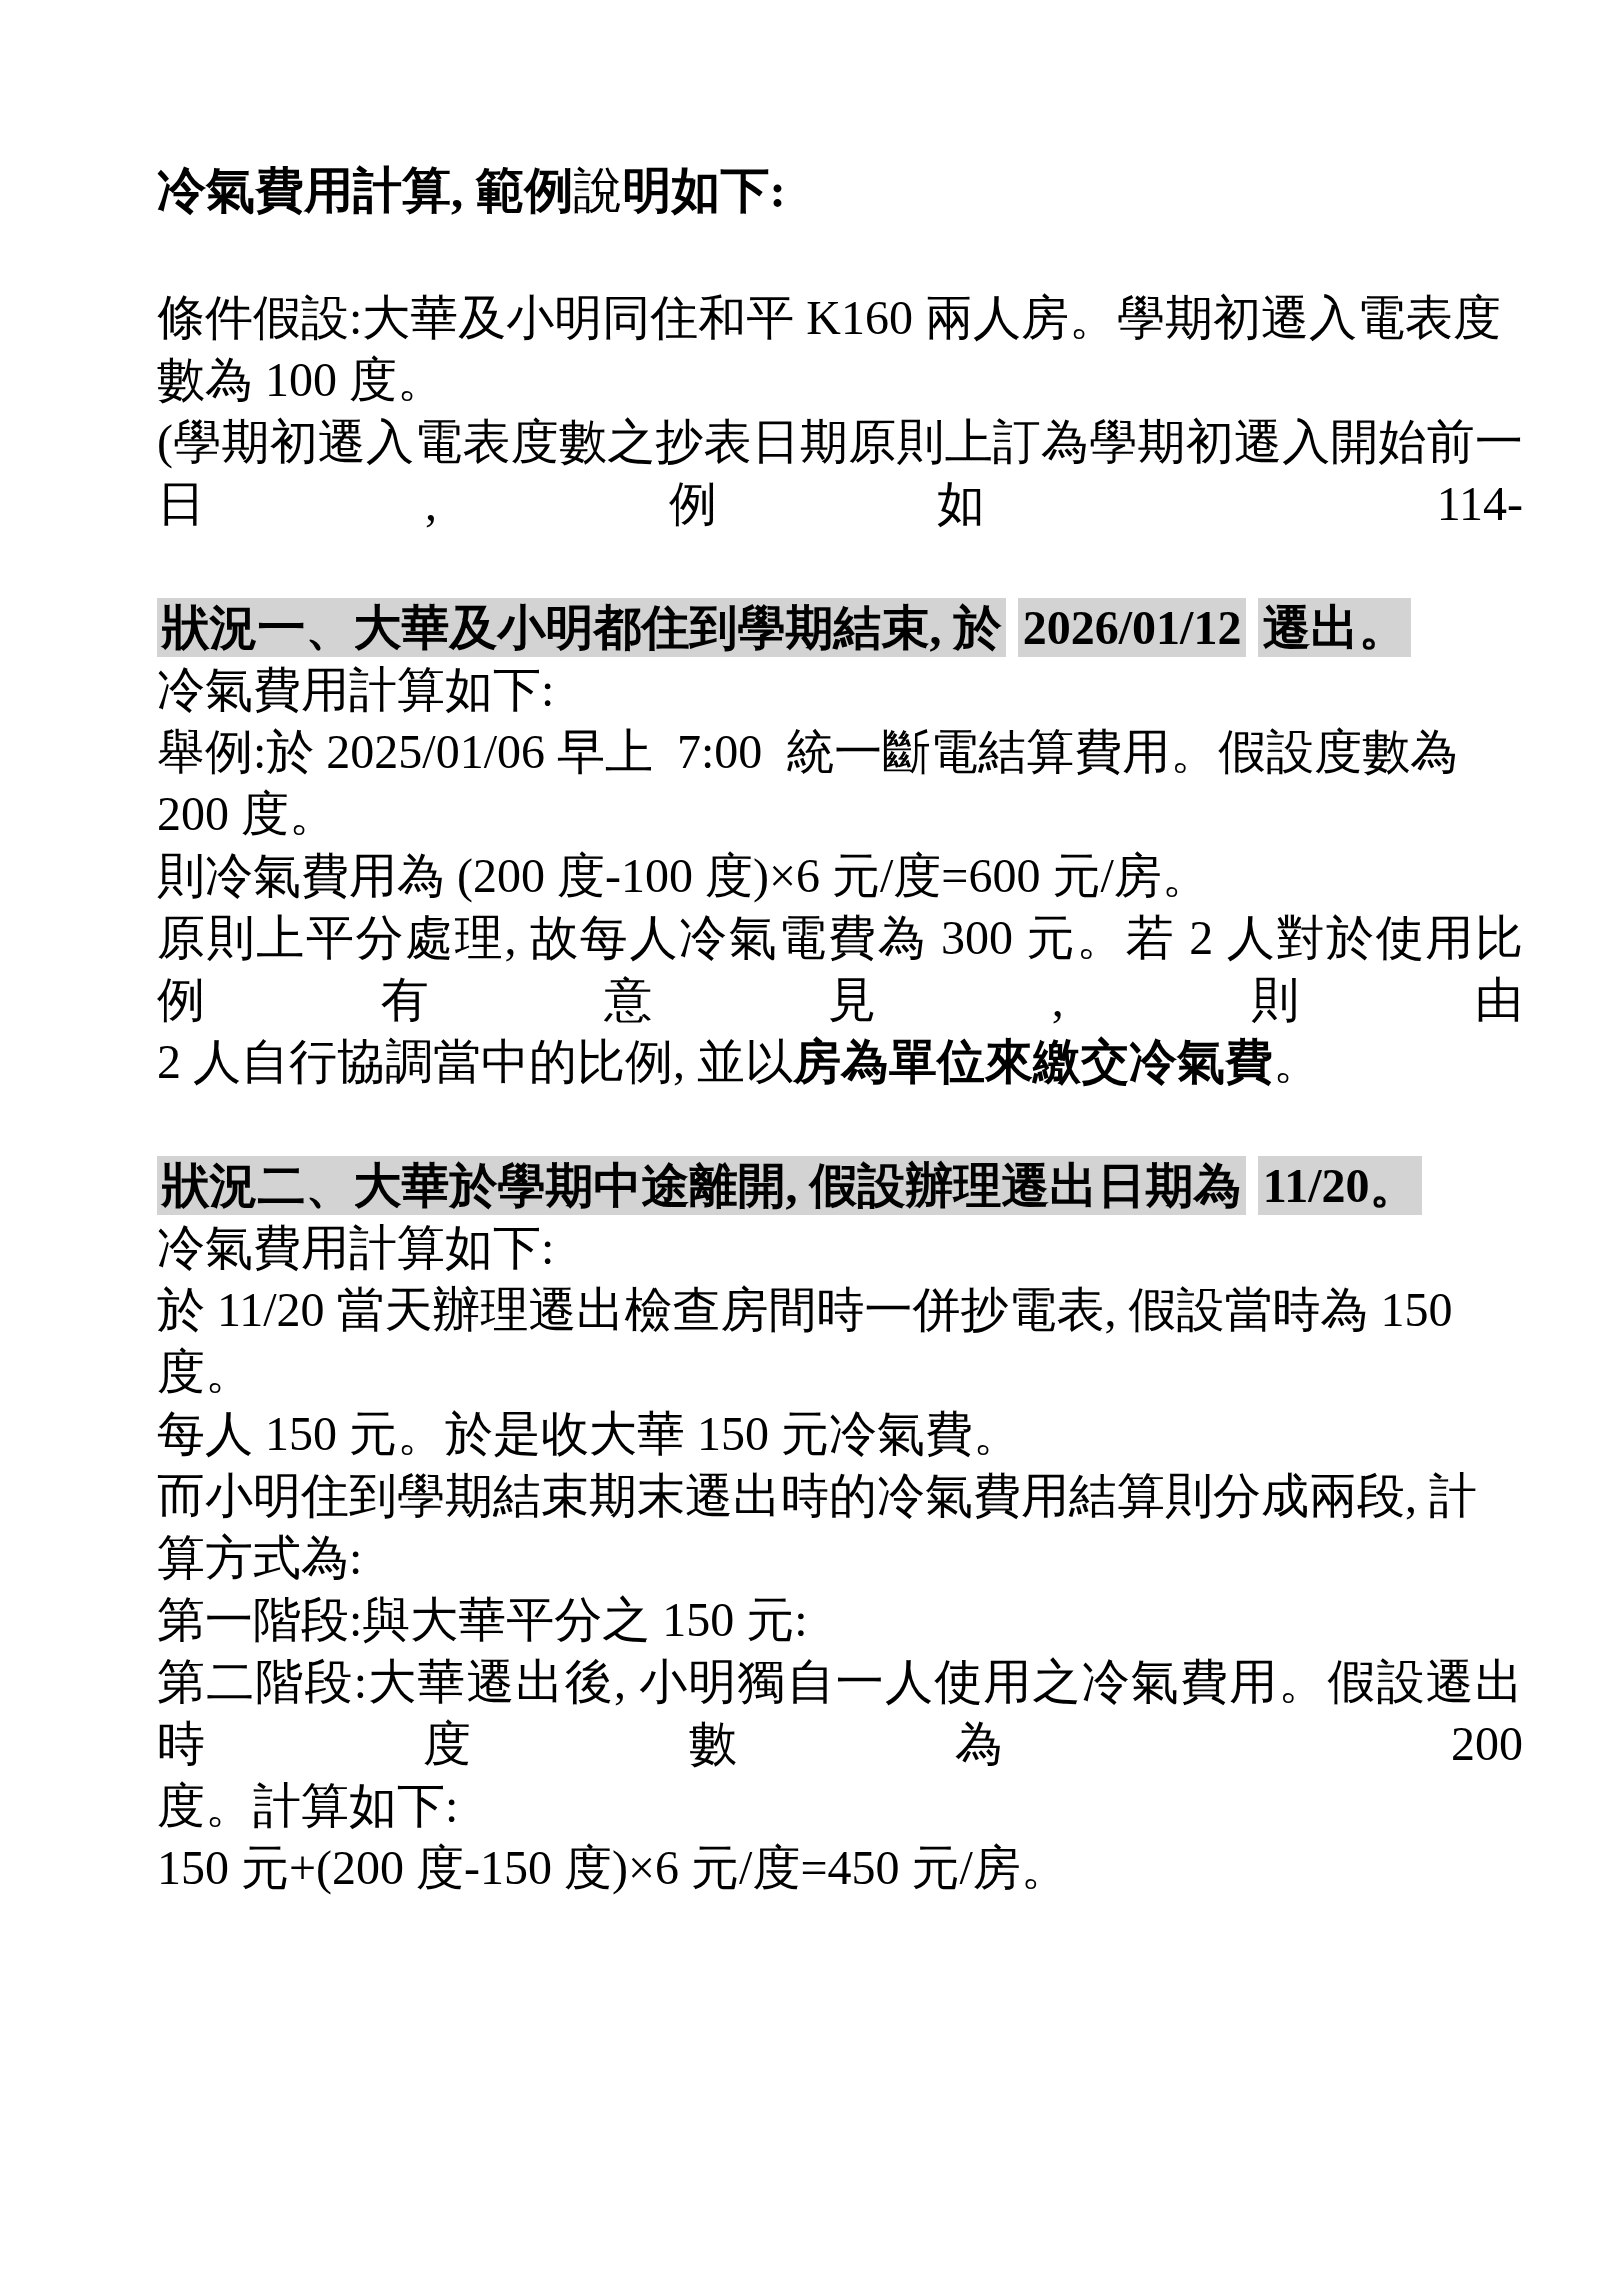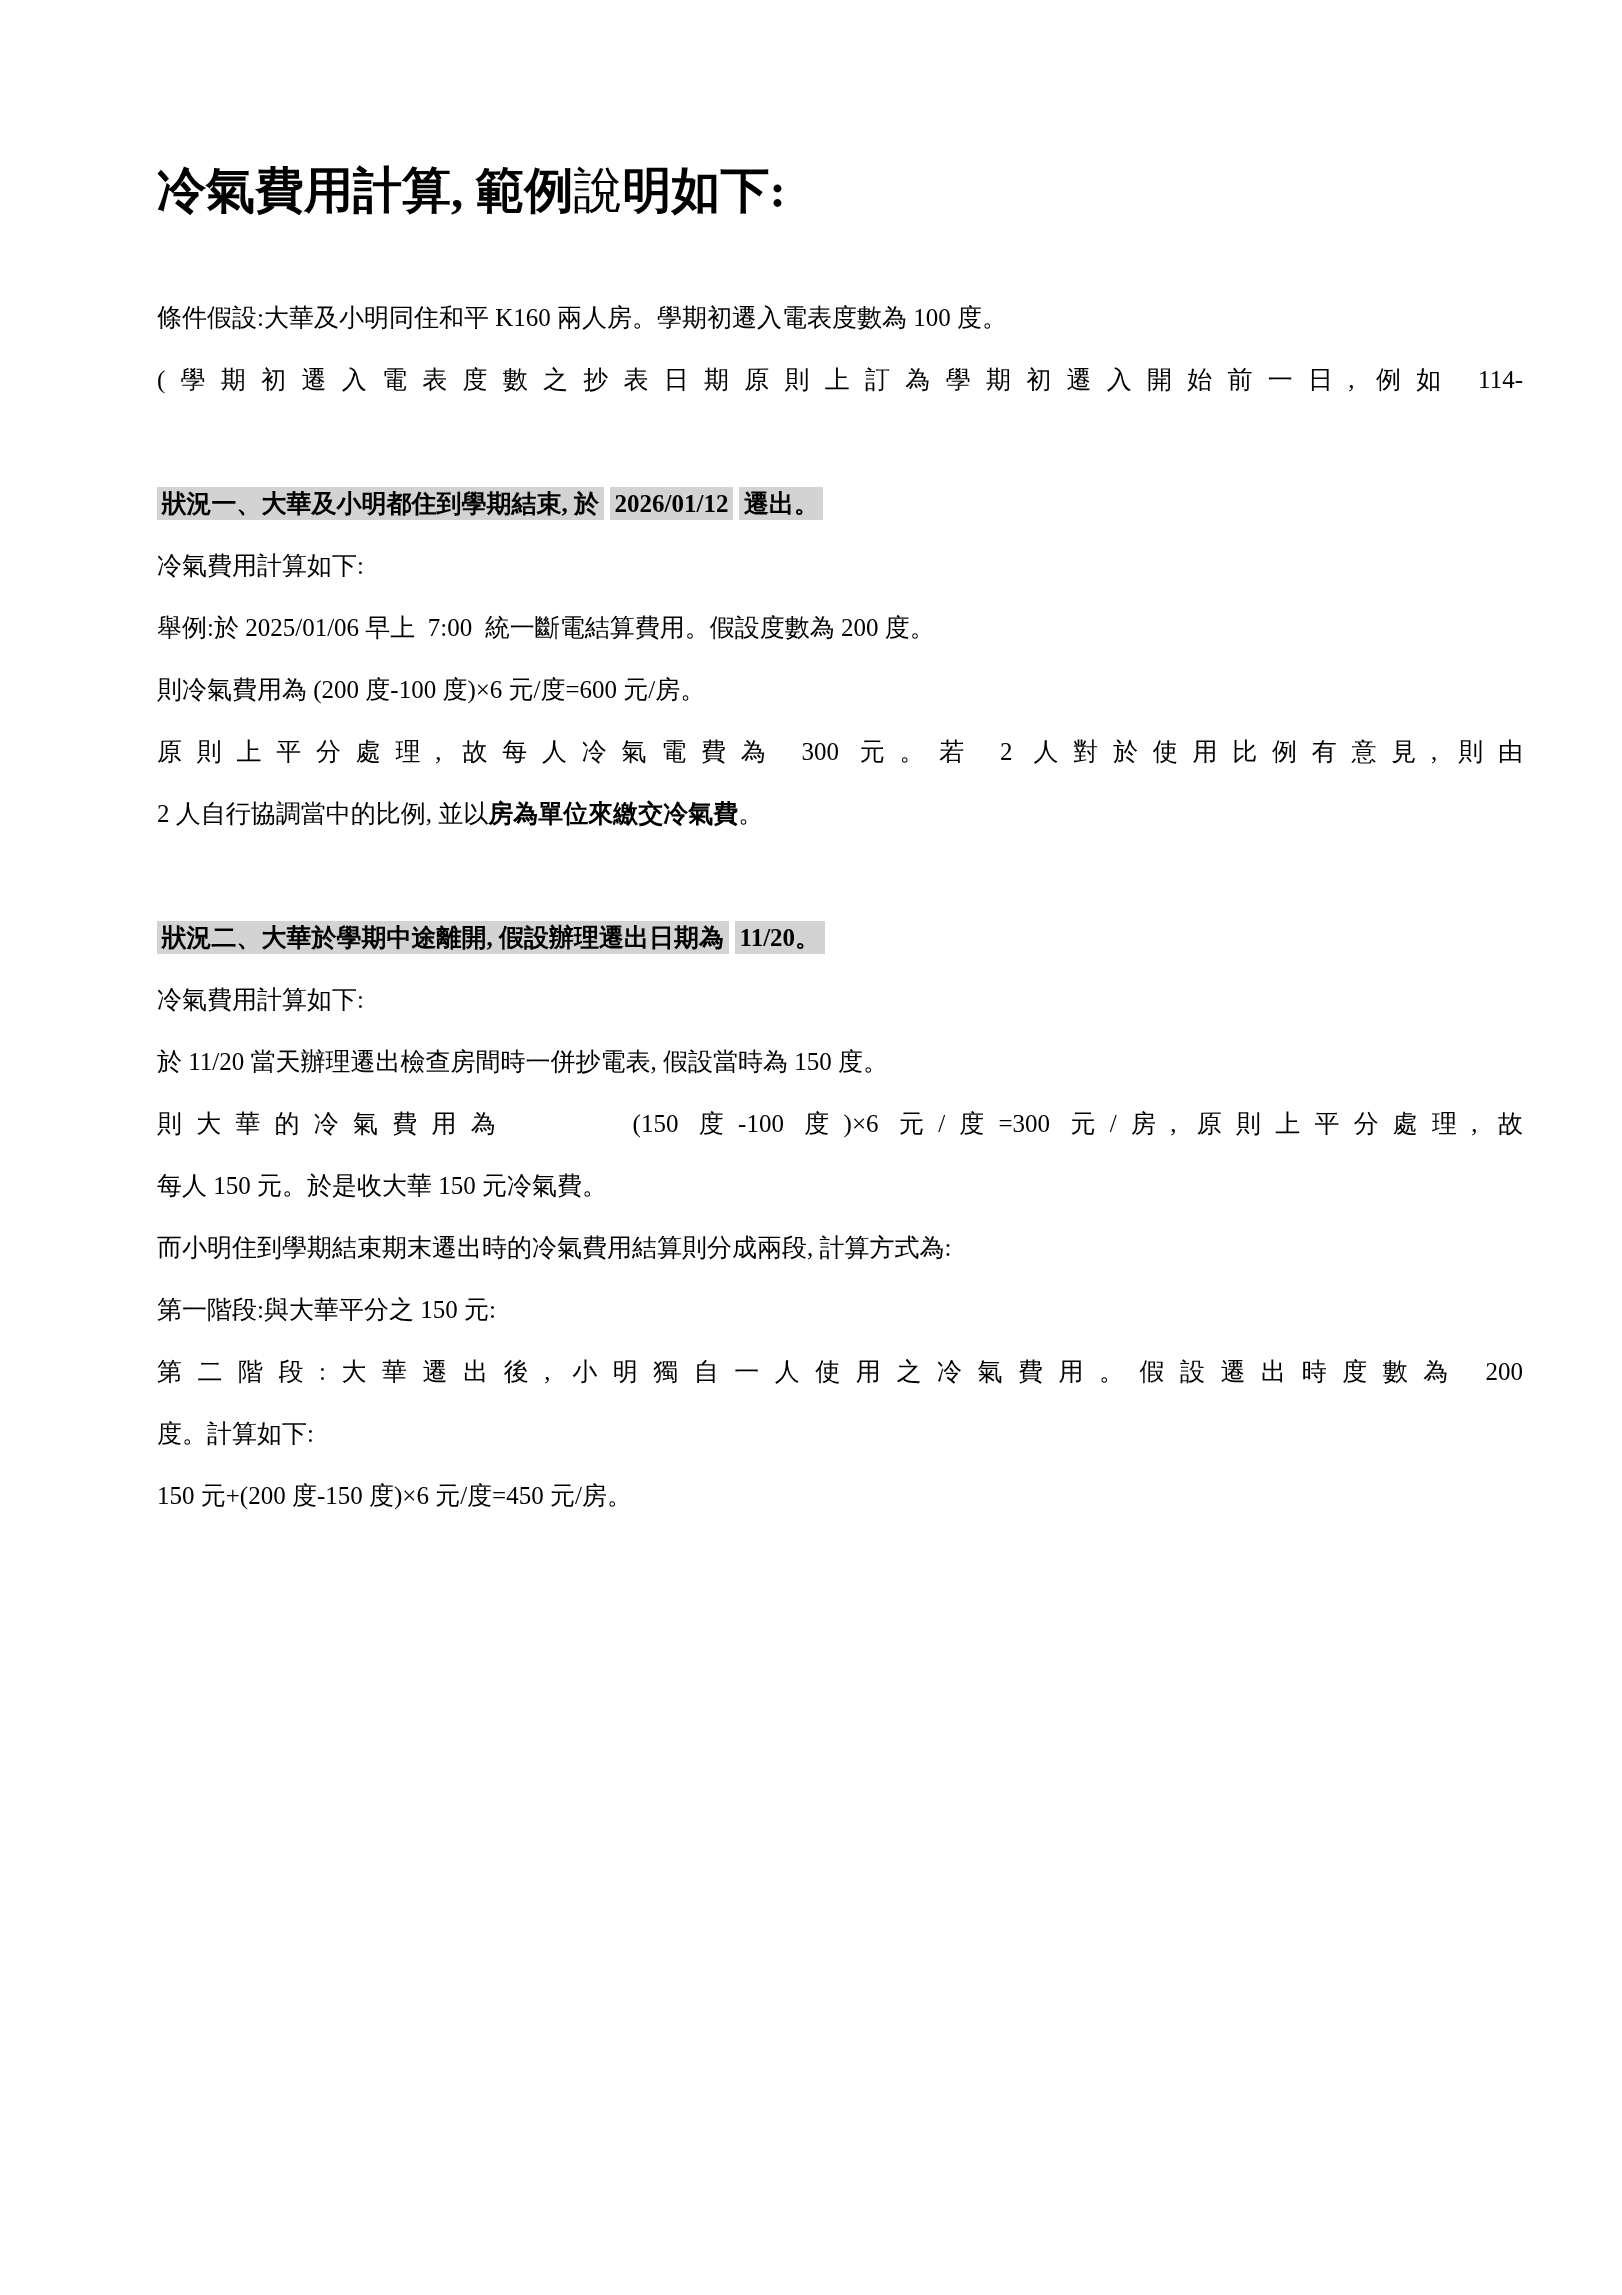--- a/index.html
+++ b/index.html
@@ -10,21 +10,21 @@
     margin: 0 auto;
     background: #ffffff;
     box-sizing: border-box;
     padding: 157px 100px 0 157px;
     font-family: "Liberation Serif", "DejaVu Serif", serif;
     color: #000000;
     overflow: hidden;
   }
   .block { margin: 0; }
   .line {
-    font-size: 25px;
+    font-size: 48px;
     line-height: 62px;
     white-space: pre-wrap;
   }
   .line.just {
     text-align: justify;
     text-align-last: justify;
   }
   .block.title .line {
     font-size: 49px;
     line-height: 67px;
@@ -57,21 +57,20 @@
         <div class="line"><span>則冷氣費用為 (200 度-100 度)×6 元/度=600 元/房。</span></div>
         <div class="line just"><span>原則上平分處理, 故每人冷氣電費為 300 元。若 2 人對於使用比例有意見, 則由</span></div>
         <div class="line"><span>2 人自行協調當中的比例, 並以</span><span class="b">房為單位來繳交冷氣費</span><span>。</span></div>
       </div>
       <div class="block heading">
         <div class="line"><span class="b hl">狀況二、大華於學期中途離開, 假設辦理遷出日期為</span><span> </span><span class="b hl">11/20。</span></div>
       </div>
       <div class="block paragraph">
         <div class="line"><span>冷氣費用計算如下:</span></div>
         <div class="line"><span>於 11/20 當天辦理遷出檢</span><span class="fb">查</span><span>房間時一併抄電表, 假設當時為 150 度。</span></div>
-        <div class="line just"><span>則大華的冷氣費用為      (150 度-100 度)×6 元/度=300 元/房, 原則上平分處理, 故</span></div>
         <div class="line"><span>每人 150 元。於是收大華 150 元冷氣費。</span></div>
         <div class="line"><span>而小明住到學期結束期末遷出時的冷氣費用結算則分成兩段, 計算方式為:</span></div>
         <div class="line"><span>第一階段:與大華平分之 150 元:</span></div>
         <div class="line just"><span>第二階段:大華遷出後, 小明獨自一人使用之冷氣費用。假設遷出時度數為 200</span></div>
         <div class="line"><span>度。計算如下:</span></div>
         <div class="line"><span>150 元+(200 度-150 度)×6 元/度=450 元/房。</span></div>
       </div>
     </div>
 </div>
 

